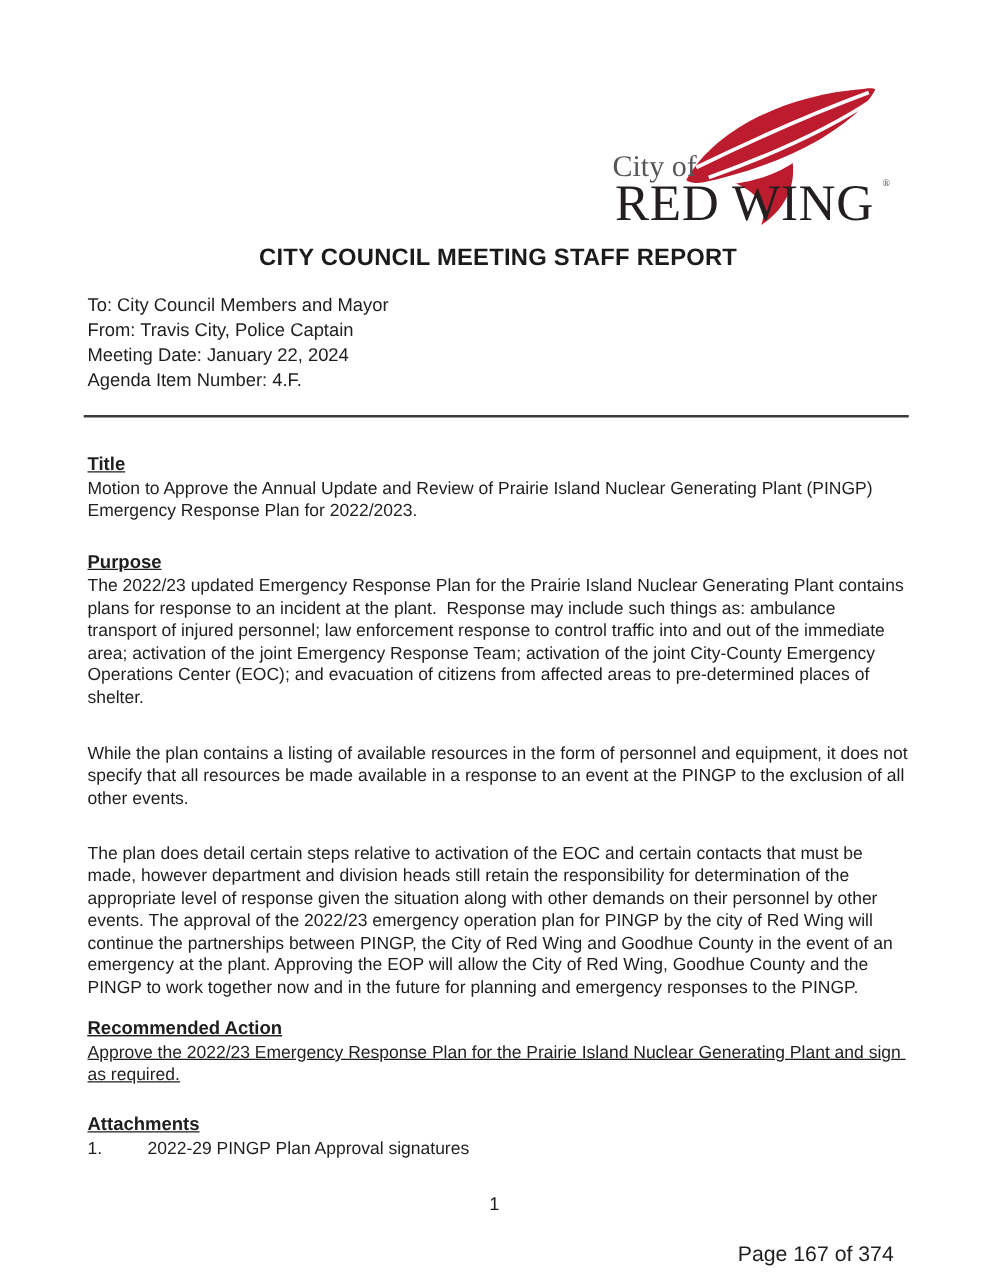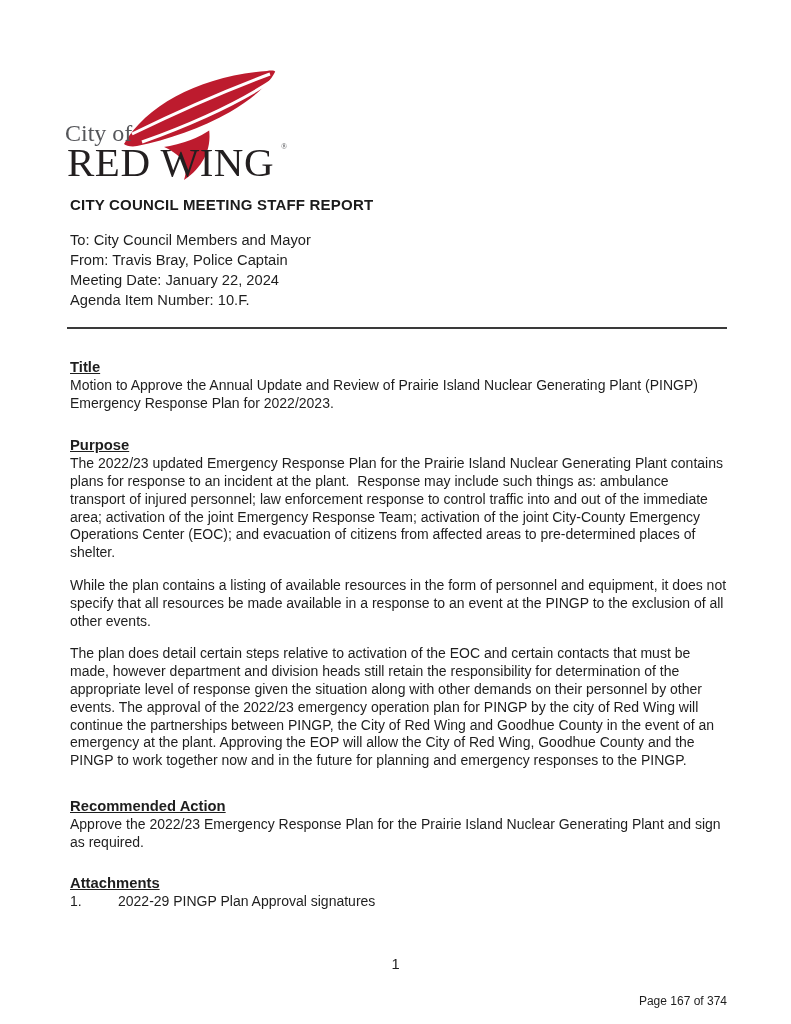--- a/index.html
+++ b/index.html
@@ -15,28 +15,28 @@
   .content {
     position: absolute;
     left: 70px;
     top: 0;
     width: 657px;
   }
   .logo-wrap {
     margin-top: 66px;
     height: 116px;
     display: flex;
-    justify-content: flex-start;
+    justify-content: flex-end;
     transform: translateX(-8px);
   }
   .report-heading {
     margin-top: 14px;
-    text-align: left;
+    text-align: center;
     font-weight: bold;
-    font-size: 15px;
+    font-size: 19px;
     letter-spacing: 0.2px;
     color: #1b1b1b;
   }
   .meta {
     margin-top: 17px;
     font-size: 14.7px;
     line-height: 20px;
   }
   .rule {
     margin-top: 17px;
@@ -51,39 +51,39 @@
     font-size: 14.8px;
     line-height: 17.8px;
   }
   .para {
     font-size: 14px;
     line-height: 17.8px;
     white-space: pre-wrap;
   }
   .sec-title        { margin-top: 30px; }
   .sec-purpose      { margin-top: 25px; }
-  .para + .para     { margin-top: 15px; }
-  .sec-recommended  { margin-top: 28px; }
+  .para + .para     { margin-top: 27px; }
+  .sec-recommended  { margin-top: 16px; text-decoration: underline; }
   .sec-attachments  { margin-top: 24px; }
   .sec-strategic    { margin-top: 21px; }
   .att-row { display: flex; }
   .att-num { width: 48px; flex: 0 0 48px; }
   .page-number {
     position: absolute;
     top: 956px;
     left: 0;
     width: 791px;
     text-align: center;
     font-size: 14.7px;
   }
   .pagination {
     position: absolute;
     top: 994px;
-    right: 64px;
-    font-size: 12px;
+    right: 76px;
+    font-size: 17px;
   }
   .logo-svg { display: block; }
 </style>
 </head>
 <body>
 
 <div class="page">
   <div class="content">
 
     <div class="logo-wrap">
@@ -103,23 +103,23 @@
         <text x="3" y="75" font-family="Liberation Serif, DejaVu Serif, serif" font-size="24" fill="#55565a">City of</text>
         <text x="5" y="110" font-family="Liberation Serif, DejaVu Serif, serif" font-size="41" letter-spacing="0.5" fill="#231f20">RED WING</text>
         <text x="219" y="83" font-family="Liberation Serif, DejaVu Serif, serif" font-size="8" fill="#55565a">®</text>
       </svg>
     </div>
 
     <div class="report-heading">CITY COUNCIL MEETING STAFF REPORT</div>
 
     <div class="meta">
       <div>To: City Council Members and Mayor</div>
-      <div>From: Travis Bray, Police Captain</div>
+      <div>From: Travis City, Police Captain</div>
       <div>Meeting Date: January 22, 2024</div>
-      <div>Agenda Item Number: 10.F.</div>
+      <div>Agenda Item Number: 4.F.</div>
     </div>
 
     <div class="rule"></div>
 
     <div class="sec-title">
       <div class="doc-heading">Title</div>
       <div class="para">Motion to Approve the Annual Update and Review of Prairie Island Nuclear Generating Plant (PINGP) Emergency Response Plan for 2022/2023.</div>
     </div>
 
     <div class="sec-purpose">

